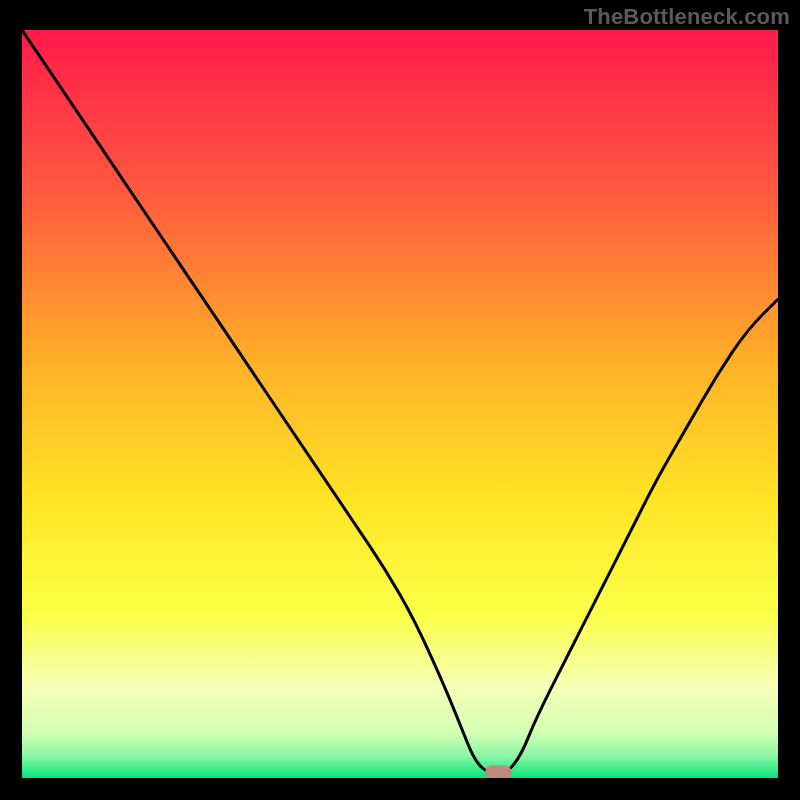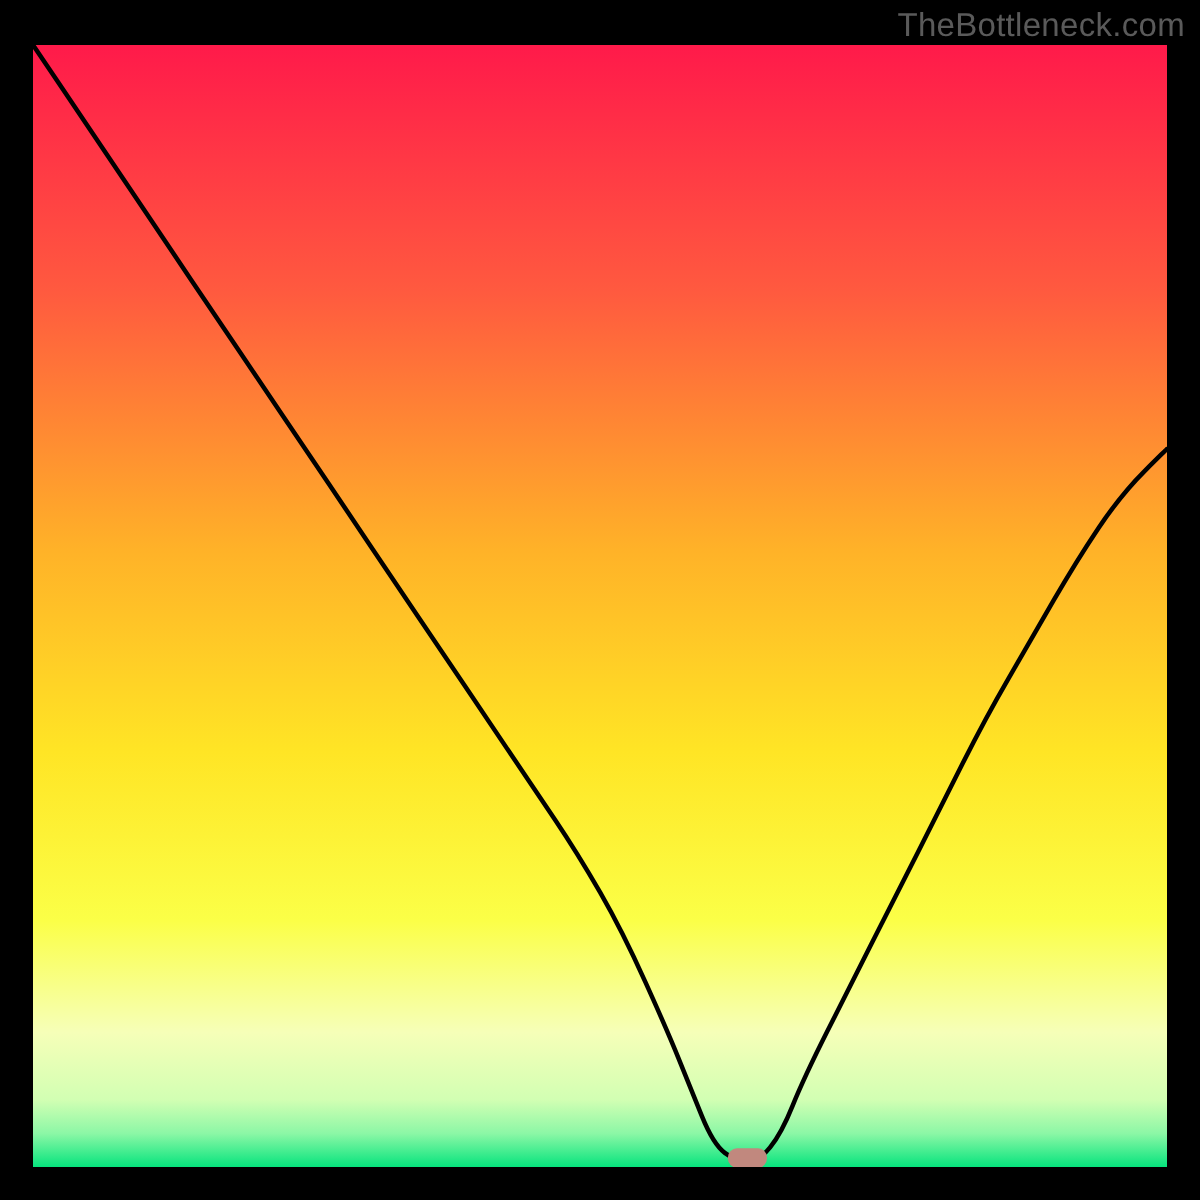--- a/index.html
+++ b/index.html
@@ -16,21 +16,21 @@
     height: 800px;
     background: #000;
   }
   .watermark {
     position: absolute;
     top: 4px;
     right: 10px;
     color: #5a5a5a;
     font-family: Arial, Helvetica, sans-serif;
     font-size: 22px;
-    font-weight: 400;
+    font-weight: 700;
     letter-spacing: 0.2px;
   }
   .plot-area {
     position: absolute;
     left: 22px;
     top: 30px;
     width: 756px;
     height: 748px;
   }
   .plot-area svg {

